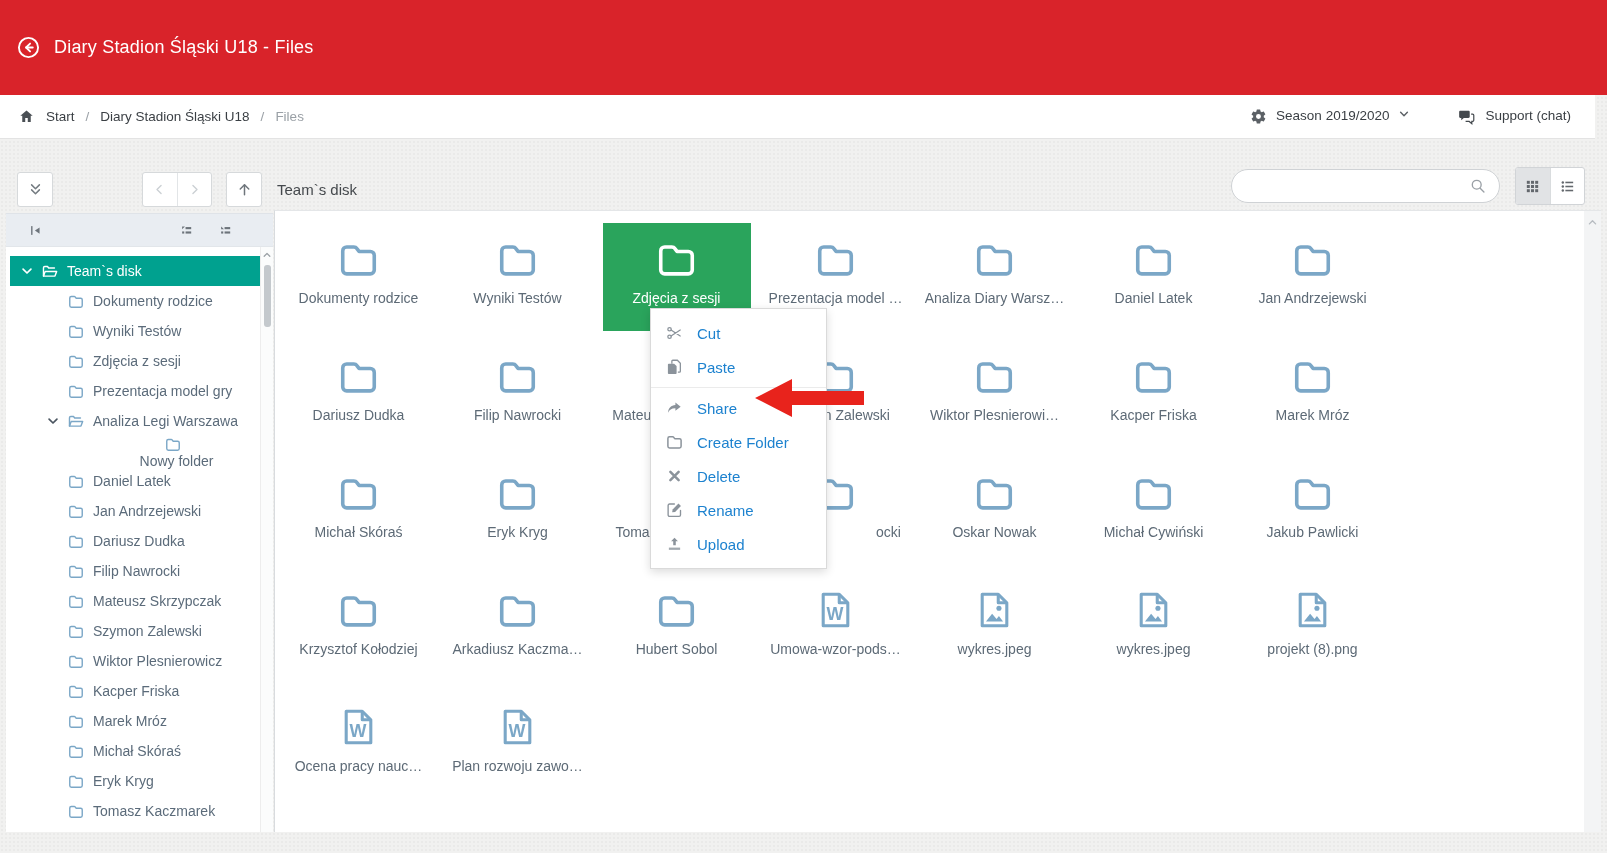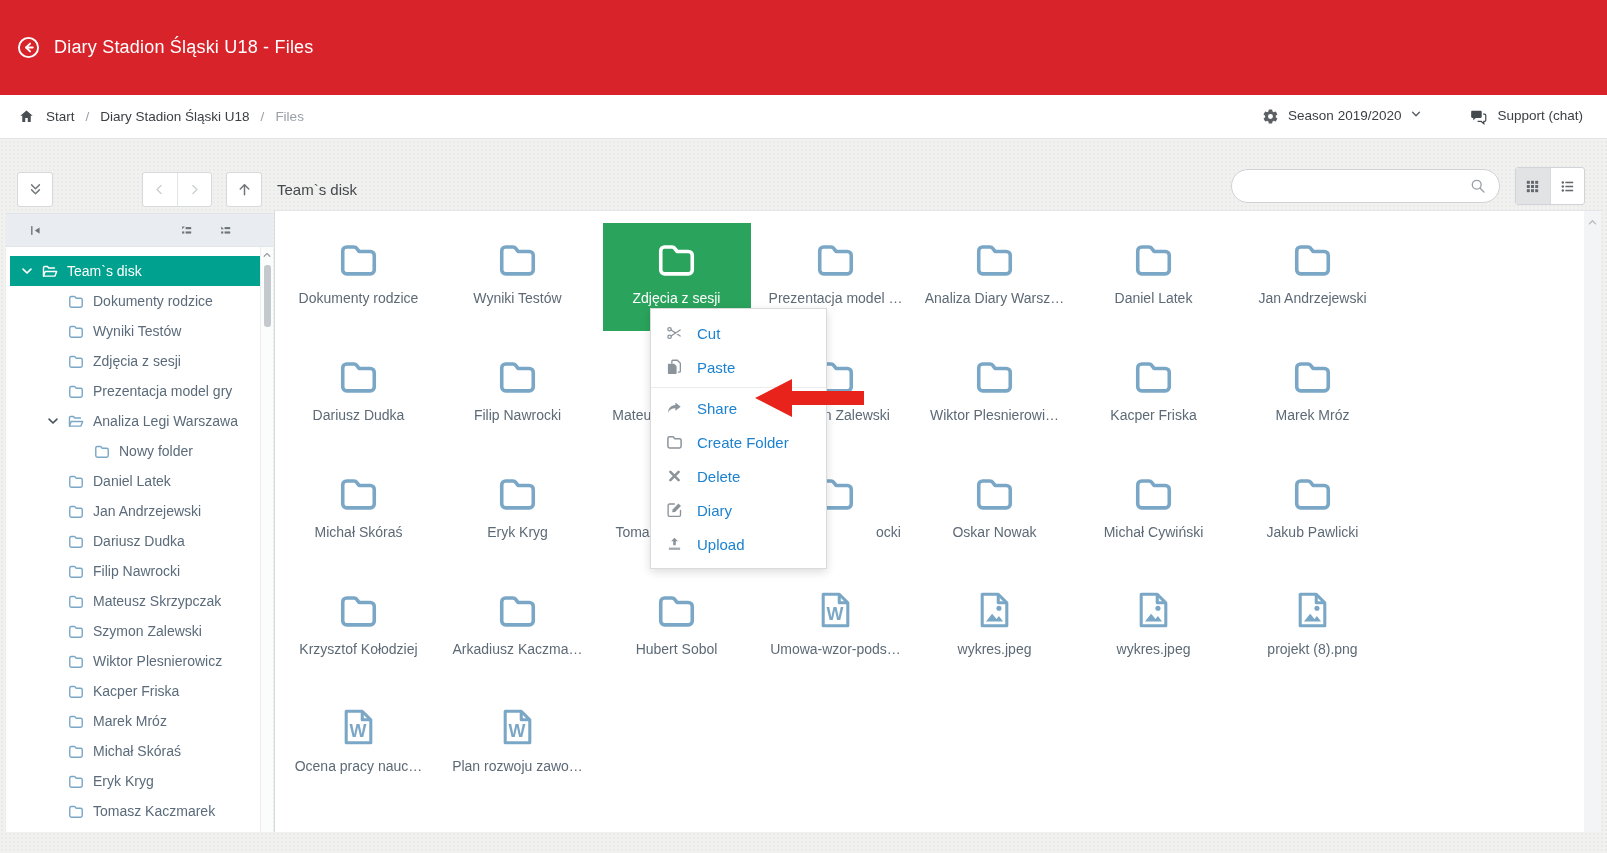--- a/index.html
+++ b/index.html
@@ -24,21 +24,21 @@
   .icn{display:inline-flex;align-items:center;justify-content:center}
   .icn svg{width:100%;height:100%;display:block}
 
   
   .app-header{position:absolute;left:0;top:0;right:0;height:95px;background:var(--accent-red);
     display:flex;align-items:center;padding-left:16px;gap:13px;color:#fff;z-index:2}
   .back-icn{width:25px;height:25px;color:#fff;cursor:pointer}
   .app-title{font-size:18px;font-weight:normal;letter-spacing:.2px;margin:0}
 
   
-  .crumb-bar{position:absolute;left:0;top:95px;right:0;height:44px;background:#fff;
+  .crumb-bar{position:absolute;left:0;top:95px;right:12px;height:44px;background:#fff;
     border-bottom:1px solid #e3e3e3;display:flex;align-items:center;padding:0 24px 0 18px;
     font-size:13.5px;color:#3a3f44;z-index:2}
   .crumb-left{display:flex;align-items:center;gap:11px}
   .home-icn{width:17px;height:17px;color:#4a4f54}
   .crumb-sep{color:#9aa0a6}
   .crumb-last{color:#9aa0a6}
   .crumb-right{margin-left:auto;display:flex;gap:9px}
   .gear-icn{width:17px;height:17px;color:#5b6065}
   .chat-icn{width:19px;height:18px;color:#44494e;margin-left:38px}
   .caret-sm{width:12px;height:12px;color:#5b6065}
@@ -318,21 +318,21 @@
           </svg>
         </span>
         <span class="t-folder icn">
           <svg viewBox="0 0 24 24" fill="none" stroke="currentColor" stroke-width="2" stroke-linejoin="round" stroke-linecap="round">
             <path d="M2.8 18.5V6.8c0-1 .8-1.8 1.8-1.8h3.9l1.6 2h8.2"></path>
             <path d="M2.8 18.5l2.4-6.5h16.2l-2.4 6.5z"></path>
           </svg>
         </span>
         <span class="t-label">Analiza Legi Warszawa</span>
       </div>
-      <div class="tree-row" style="padding-left: 83px;">
+      <div class="tree-row" style="padding-left: 83px; flex-direction: column;">
         <span class="t-folder icn">
           <svg viewBox="0 0 24 24" fill="none" stroke="currentColor" stroke-width="2" stroke-linejoin="round" stroke-linecap="round">
             <path d="M3.2 9V7.2C3.2 6 4.2 5 5.4 5h4c.7 0 1.3.3 1.7.9l1.2 1.6h6.3c1.2 0 2.2 1 2.2 2.2v8.1c0 1.2-1 2.2-2.2 2.2H5.4c-1.2 0-2.2-1-2.2-2.2z"></path>
           </svg>
         </span>
         <span class="t-label">Nowy folder</span>
       </div>
       <div class="tree-row" style="padding-left: 57px;">
         <span class="t-folder icn">
           <svg viewBox="0 0 24 24" fill="none" stroke="currentColor" stroke-width="2" stroke-linejoin="round" stroke-linecap="round">
@@ -812,21 +812,21 @@
       </span>
       <span class="m-label">Delete</span>
     </div>
     <div class="menu-item">
       <span class="m-icn icn">
         <svg viewBox="0 0 24 24" fill="none" stroke="currentColor" stroke-width="1.8" stroke-linecap="round" stroke-linejoin="round">
           <path d="M20 12.5v6.1c0 1-.8 1.9-1.9 1.9H5.4c-1 0-1.9-.8-1.9-1.9V5.9C3.5 4.9 4.3 4 5.4 4h6.4"></path>
           <path d="M17.3 3.4l3.3 3.3-7.8 7.8-3.9.6.6-3.9z" fill="currentColor" stroke="none"></path>
         </svg>
       </span>
-      <span class="m-label">Diary</span>
+      <span class="m-label">Rename</span>
     </div>
     <div class="menu-item">
       <span class="m-icn icn">
         <svg viewBox="0 0 24 24" fill="currentColor">
           <path d="M12 3.5l4.6 4.8h-2.9v5.2h-3.4V8.3H7.4z"></path>
           <rect x="4.5" y="16.8" width="15" height="3" opacity="0.8"></rect>
         </svg>
       </span>
       <span class="m-label">Upload</span>
     </div>

